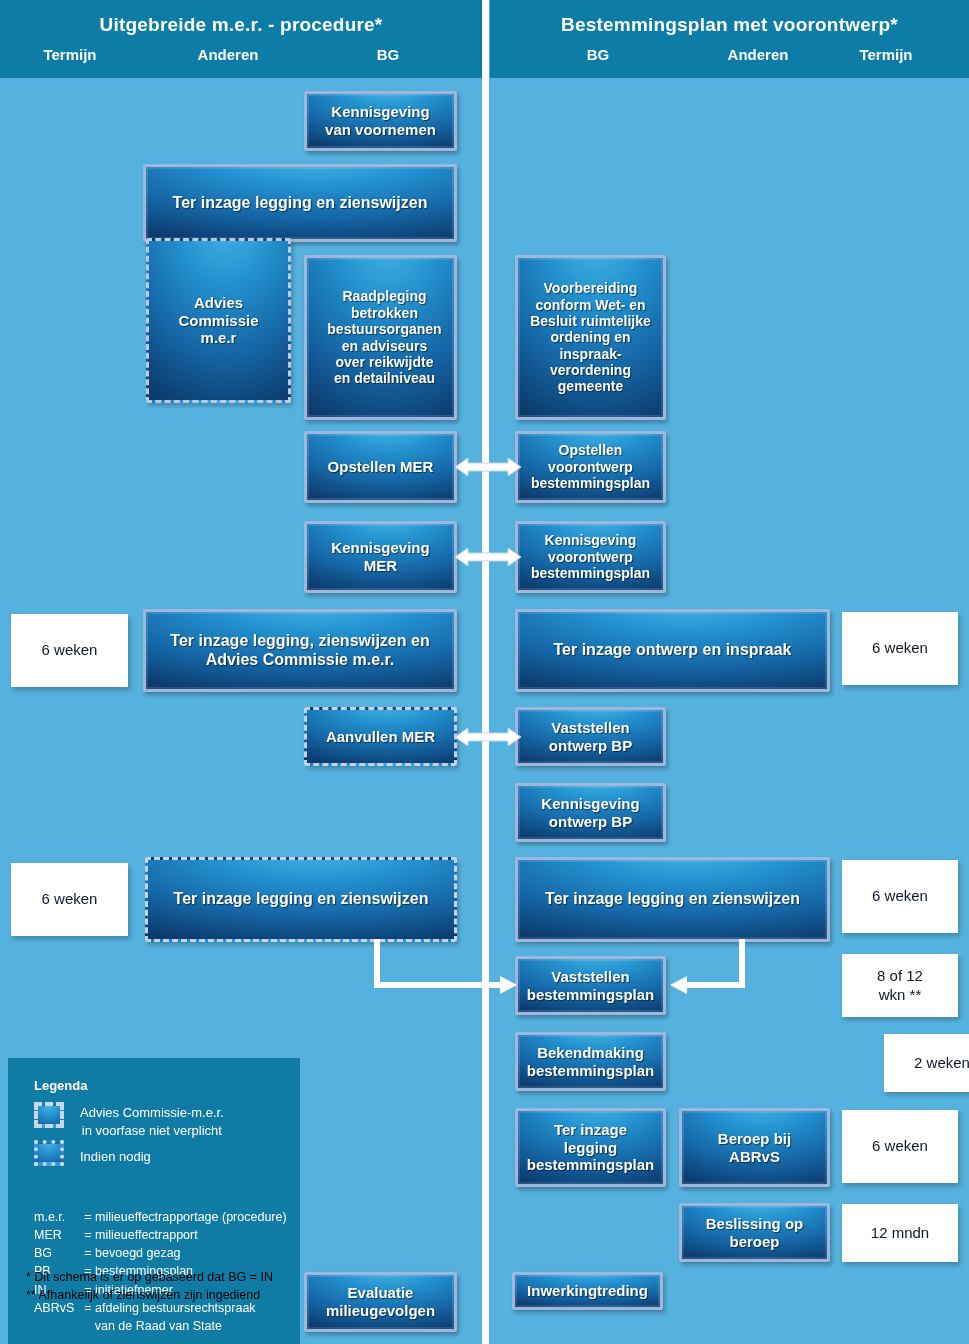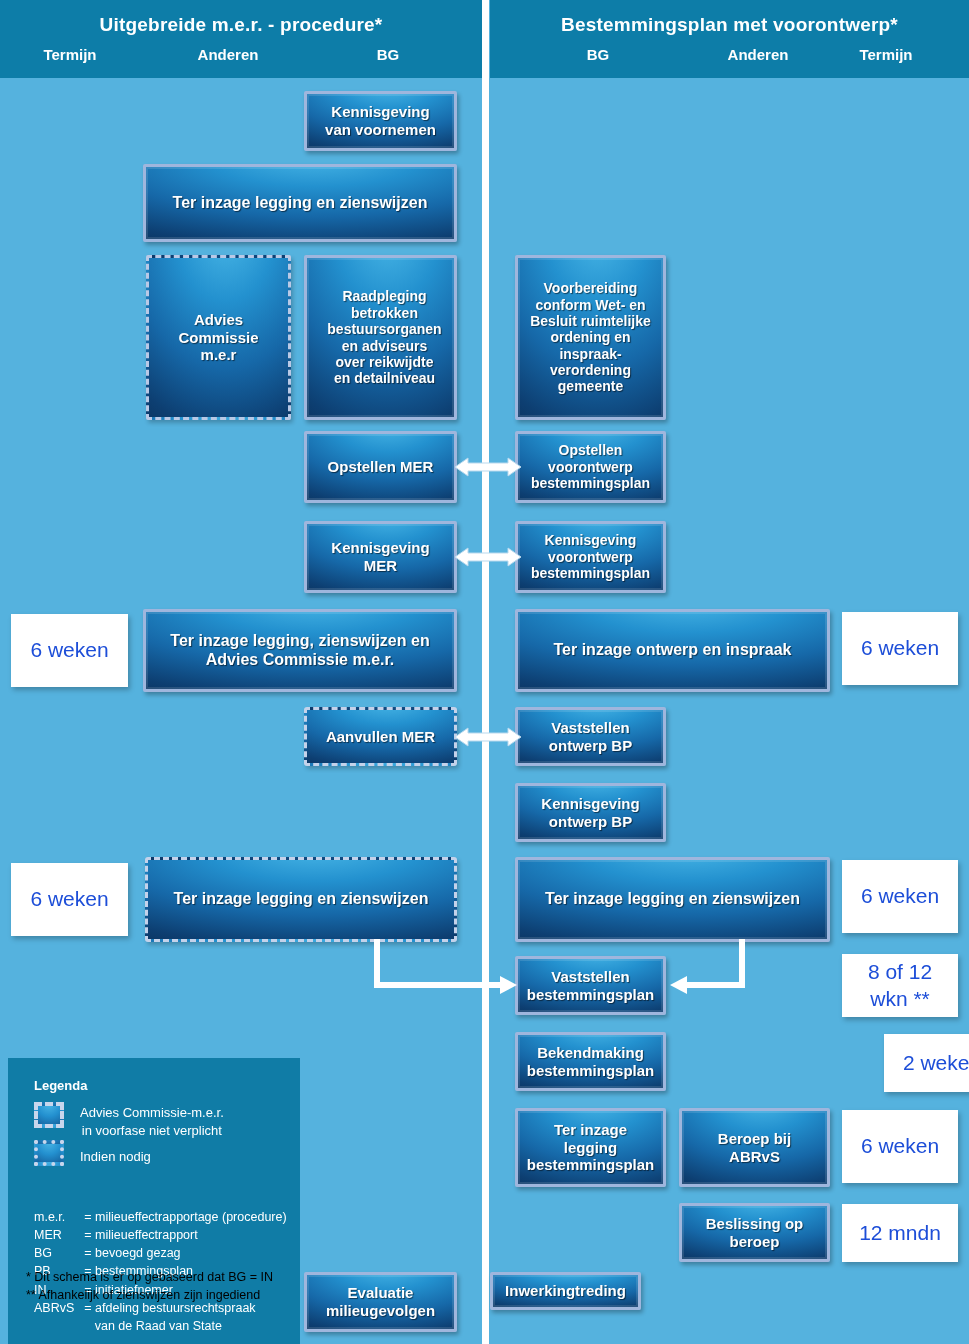--- a/index.html
+++ b/index.html
@@ -51,21 +51,21 @@
     border-radius:3px;
     box-shadow:2px 3px 4px rgba(0,0,0,.22);
   }
 
   
   .wbox{
     position:absolute;box-sizing:border-box;
     background:#ffffff;
     box-shadow:2px 3px 5px rgba(0,0,0,.25);
     display:flex;align-items:center;justify-content:center;
-    color:#1d4ed8;font-size:21px;line-height:1.25;text-align:center;
+    color:#0f172a;font-size:15px;line-height:1.25;text-align:center;
   }
 
   
   .legend{
     position:absolute;left:8px;top:1058px;width:292px;height:334px;
     background:#107ca6;color:#ffffff;
   }
   .legend-title{position:absolute;left:26px;top:20px;font-size:13px;font-weight:bold;}
   .lg-icon{position:absolute;width:30px;height:26px;box-sizing:border-box;
     background:radial-gradient(120% 150% at 50% -10%, #49b6e6 0%, #2390cf 45%, #12548f 100%);}
@@ -104,21 +104,21 @@
       <div class="hdr-col" style="left:326px;width:124px;">Termijn</div>
     </div>
   </div>
 
   <div class="divider"></div>
 
   <div class="box" style="left:304px;top:91px;width:153px;height:60px;">Kennisgeving<br>van&nbsp;voornemen</div>
 
   <div class="box wide" style="left:143px;top:164px;width:314px;height:78px;">Ter inzage legging en zienswijzen</div>
 
-  <div class="box dash-long" style="left:146px;top:255px;width:145px;height:165px;">Advies<br>Commissie<br>m.e.r</div>
+  <div class="box dash-long" style="left:146px;top:238px;width:145px;height:165px;">Advies<br>Commissie<br>m.e.r</div>
 
   <div class="box small" style="left:304px;top:255px;width:153px;height:165px;padding-left:13px;">Raadpleging<br>betrokken<br>bestuursorganen<br>en&nbsp;adviseurs<br>over&nbsp;reikwijdte<br>en&nbsp;detailniveau</div>
 
   <div class="box" style="left:304px;top:431px;width:153px;height:72px;">Opstellen MER</div>
 
   <div class="box" style="left:304px;top:521px;width:153px;height:72px;">Kennisgeving<br>MER</div>
 
   <div class="box wide" style="left:143px;top:609px;width:314px;height:83px;">Ter&nbsp;inzage&nbsp;legging,&nbsp;zienswijzen&nbsp;en<br>Advies&nbsp;Commissie&nbsp;m.e.r.</div>
 
   <div class="box dash-short" style="left:304px;top:707px;width:153px;height:59px;">Aanvullen MER</div>
@@ -144,21 +144,21 @@
   <div class="box" style="left:515px;top:956px;width:151px;height:59px;">Vaststellen<br>bestemmingsplan</div>
 
   <div class="box" style="left:515px;top:1032px;width:151px;height:59px;">Bekendmaking<br>bestemmingsplan</div>
 
   <div class="box" style="left:515px;top:1108px;width:151px;height:79px;">Ter&nbsp;inzage<br>legging<br>bestemmingsplan</div>
 
   <div class="box" style="left:679px;top:1108px;width:151px;height:79px;">Beroep&nbsp;bij<br>ABRvS</div>
 
   <div class="box" style="left:679px;top:1203px;width:151px;height:59px;">Beslissing&nbsp;op<br>beroep</div>
 
-  <div class="box" style="left:490px;top:1272px;width:151px;height:38px;">Inwerkingtreding</div>
+  <div class="box" style="left:512px;top:1272px;width:151px;height:38px;">Inwerkingtreding</div>
 
   <div class="wbox" style="left:11px;top:614px;width:117px;height:73px;">6 weken</div>
   <div class="wbox" style="left:11px;top:863px;width:117px;height:73px;">6 weken</div>
 
   <div class="wbox" style="left:842px;top:612px;width:116px;height:73px;">6 weken</div>
   <div class="wbox" style="left:842px;top:860px;width:116px;height:73px;">6 weken</div>
   <div class="wbox" style="left:842px;top:954px;width:116px;height:63px;">8&nbsp;of&nbsp;12<br>wkn&nbsp;**</div>
   <div class="wbox" style="left:884px;top:1034px;width:116px;height:58px;">2 weken</div>
   <div class="wbox" style="left:842px;top:1110px;width:116px;height:73px;">6 weken</div>
   <div class="wbox" style="left:842px;top:1204px;width:116px;height:58px;">12 mndn</div>

